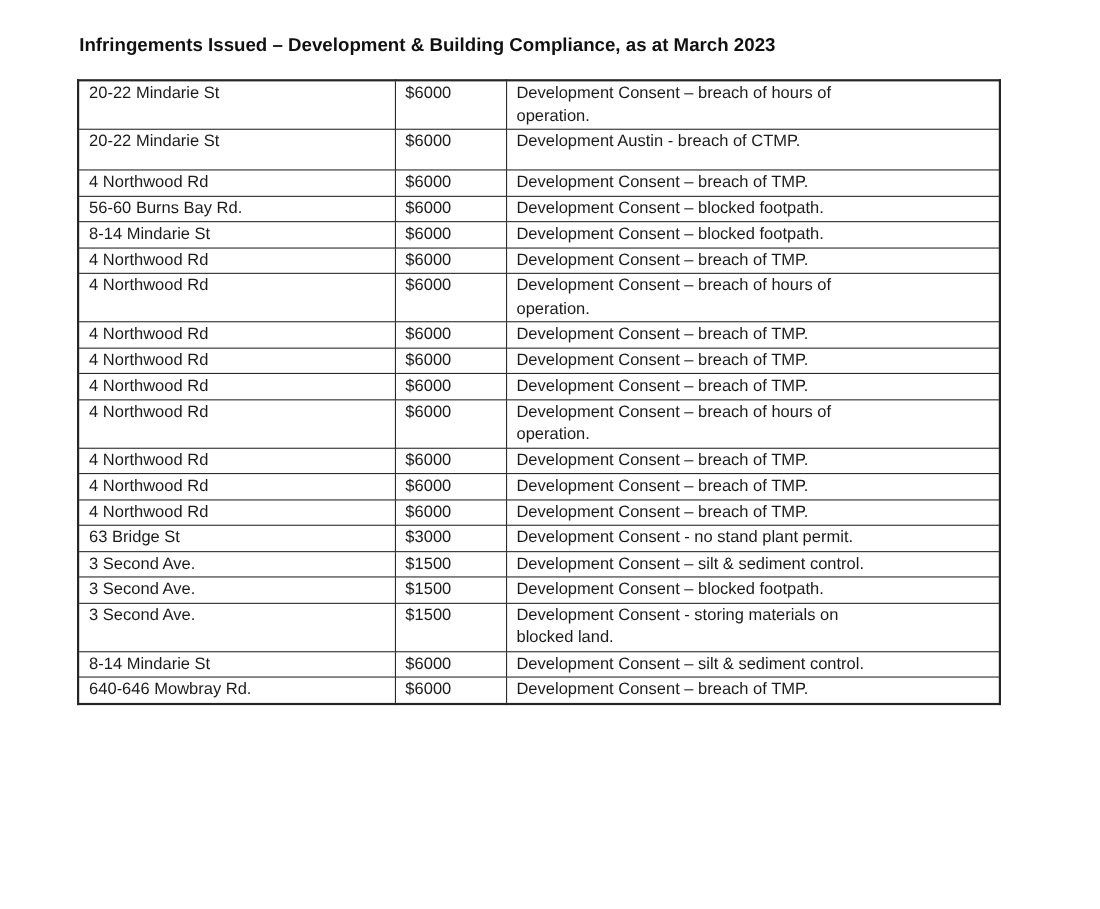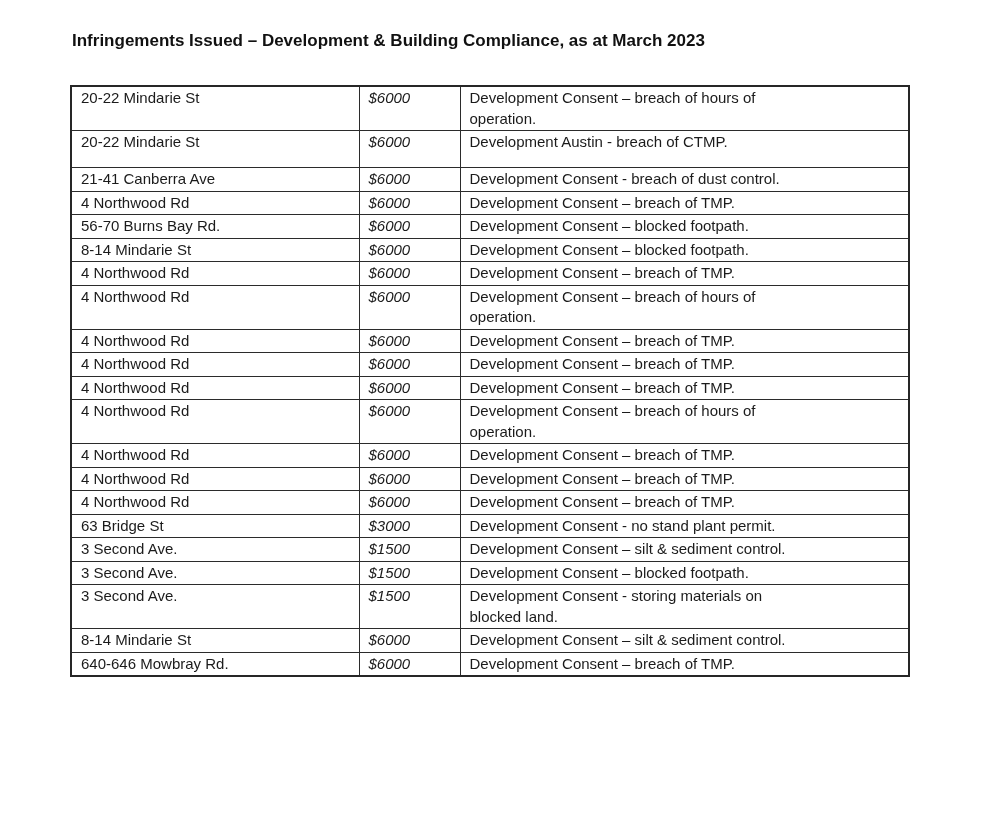--- a/index.html
+++ b/index.html
@@ -30,31 +30,30 @@
   .tbl-wrap {
     position: absolute;
     top: 72px;
     left: 70px;
   }
   table.infringements {
     border-collapse: collapse;
     table-layout: fixed;
     width: 838px;
     border: 2px solid #262626;
-    margin-top: 13px;
   }
   table.infringements td {
     border: 1.5px solid #2b2b2b;
     vertical-align: top;
     font-size: 15px;
     line-height: 20.5px;
     padding: 1px 6px 1px 9px;
     overflow: hidden;
   }
-  td.amount { padding-left: 8px; font-style: italic; }
+  td.amount { padding-left: 8px; }
   td.description { white-space: pre-wrap; }
   tr.gap td { height: 34px; }
   col.c-address { width: 288px; }
   col.c-amount { width: 101px; }
   col.c-description { width: 449px; }
 </style>
 </head>
 <body>
 
 <div class="page">
@@ -73,31 +72,26 @@
             <td class="amount">$6000</td>
             <td class="description">Development Consent – breach of hours of
 operation.</td>
           </tr>
           <tr class="gap">
             <td class="address">20-22 Mindarie St</td>
             <td class="amount">$6000</td>
             <td class="description">Development Austin - breach of CTMP.</td>
           </tr>
           <tr>
-            <td class="address">21-41 Canberra Ave</td>
-            <td class="amount">$6000</td>
-            <td class="description">Development Consent - breach of dust control.</td>
-          </tr>
-          <tr>
             <td class="address">4 Northwood Rd</td>
             <td class="amount">$6000</td>
             <td class="description">Development Consent – breach of TMP.</td>
           </tr>
           <tr>
-            <td class="address">56-70 Burns Bay Rd.</td>
+            <td class="address">56-60 Burns Bay Rd.</td>
             <td class="amount">$6000</td>
             <td class="description">Development Consent – blocked footpath.</td>
           </tr>
           <tr>
             <td class="address">8-14 Mindarie St</td>
             <td class="amount">$6000</td>
             <td class="description">Development Consent – blocked footpath.</td>
           </tr>
           <tr>
             <td class="address">4 Northwood Rd</td>

